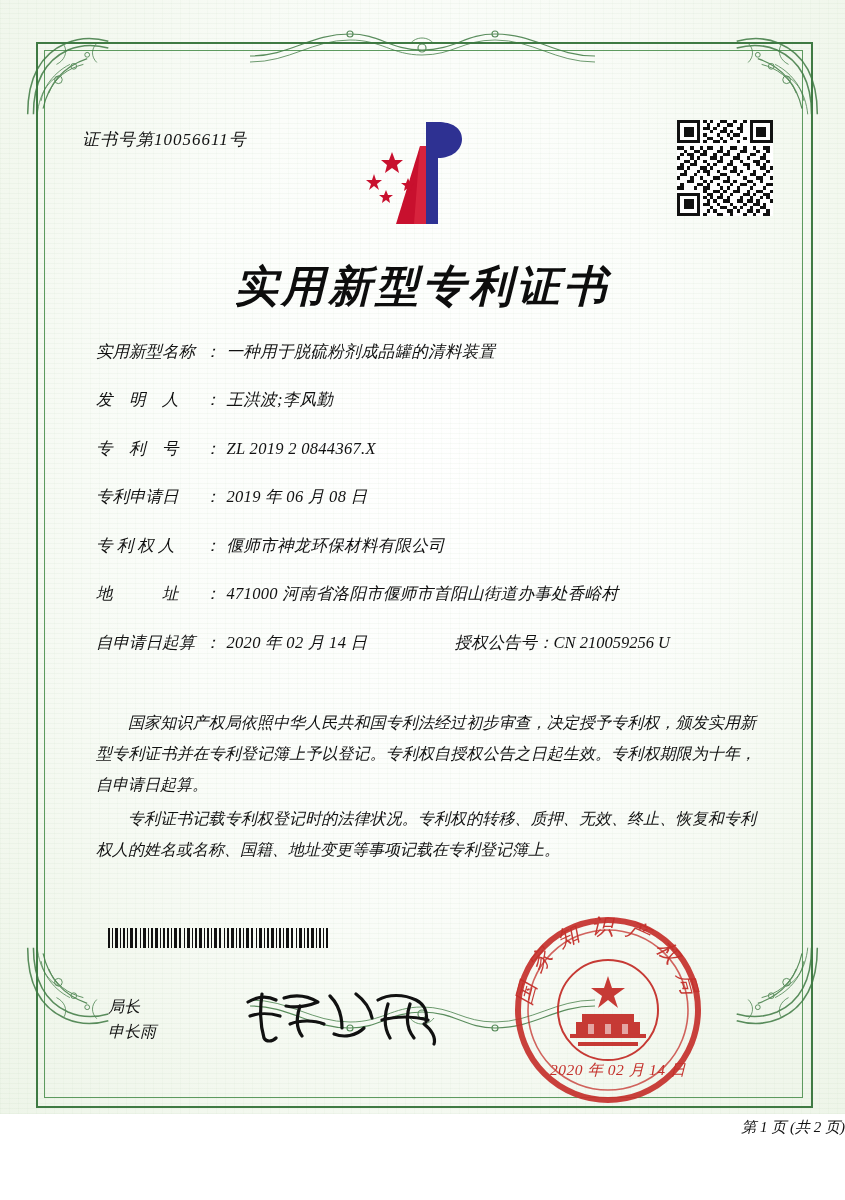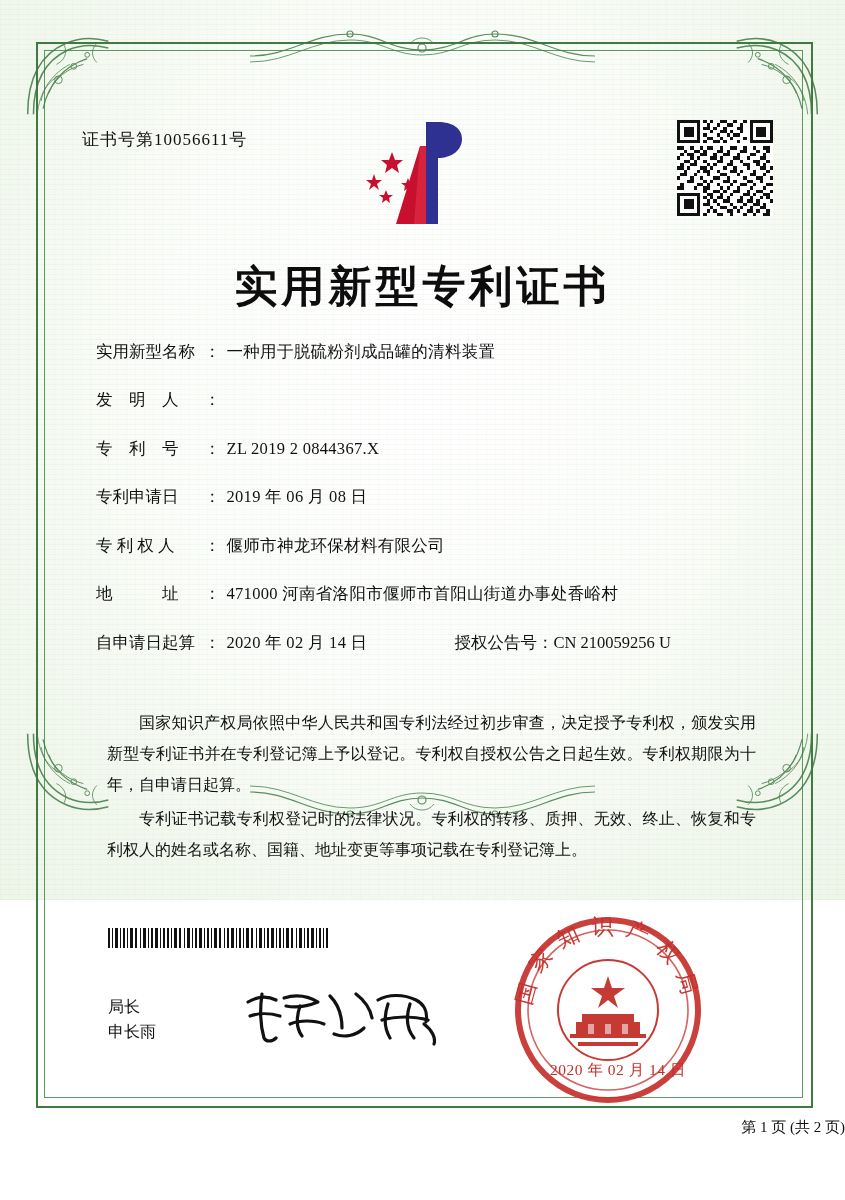--- a/index.html
+++ b/index.html
@@ -11,23 +11,24 @@
     height: 1200px;
     background: #ffffff;
     font-family: "Liberation Serif", "DejaVu Serif", serif;
     color: #1a1a1a;
     overflow: hidden;
   }
 
   #certificate {
     position: relative;
     width: 845px;
-    height: 900px;
+    height: 1114px;
     background:
       radial-gradient(ellipse at 50% 42%, #ffffff 0%, #fbfdfa 45%, #f3f8ef 75%, #eef5e9 100%);
+    font-style: italic;
   }
 
   
   #texture {
     position: absolute;
     inset: 0;
     background:
       repeating-linear-gradient(0deg, rgba(120,165,110,0.055) 0px, rgba(120,165,110,0.055) 1px, rgba(255,255,255,0) 1px, rgba(255,255,255,0) 5px),
       repeating-linear-gradient(90deg, rgba(120,165,110,0.035) 0px, rgba(120,165,110,0.035) 1px, rgba(255,255,255,0) 1px, rgba(255,255,255,0) 9px);
     pointer-events: none;
@@ -170,21 +171,21 @@
     position: absolute;
     left: 96px;
     top: 707px;
     width: 660px;
     font-size: 16px;
     line-height: 1.95;
     color: #111;
     text-align: justify;
   }
   .paragraphs p {
-    margin: 0 0 2px 11px;
+    margin: 0 0 2px 0;
     text-indent: 2em;
   }
 
   
   .barcode {
     position: absolute;
     left: 108px;
     top: 928px;
     width: 220px;
     height: 20px;
@@ -573,20 +574,21 @@
 
   <div class="fields">
     <div class="field-row">
       <span class="field-label">实用新型名称</span>
       <span class="field-colon">：</span>
       <span class="field-value">一种用于脱硫粉剂成品罐的清料装置</span>
     </div>
     <div class="field-row">
       <span class="field-label">发　明　人</span>
       <span class="field-colon">：</span>
+      <span class="field-value">王洪波;李风勤</span>
     </div>
     <div class="field-row">
       <span class="field-label">专　利　号</span>
       <span class="field-colon">：</span>
       <span class="field-value">ZL 2019 2 0844367.X</span>
     </div>
     <div class="field-row">
       <span class="field-label">专利申请日</span>
       <span class="field-colon">：</span>
       <span class="field-value">2019 年 06 月 08 日</span>

